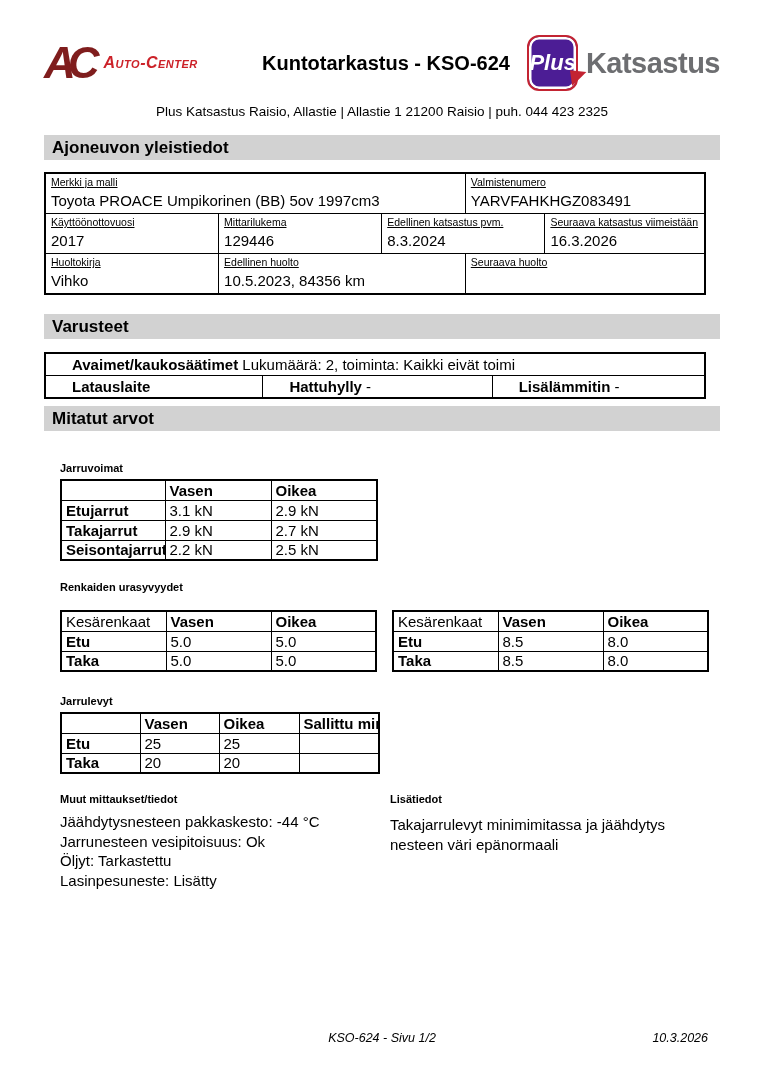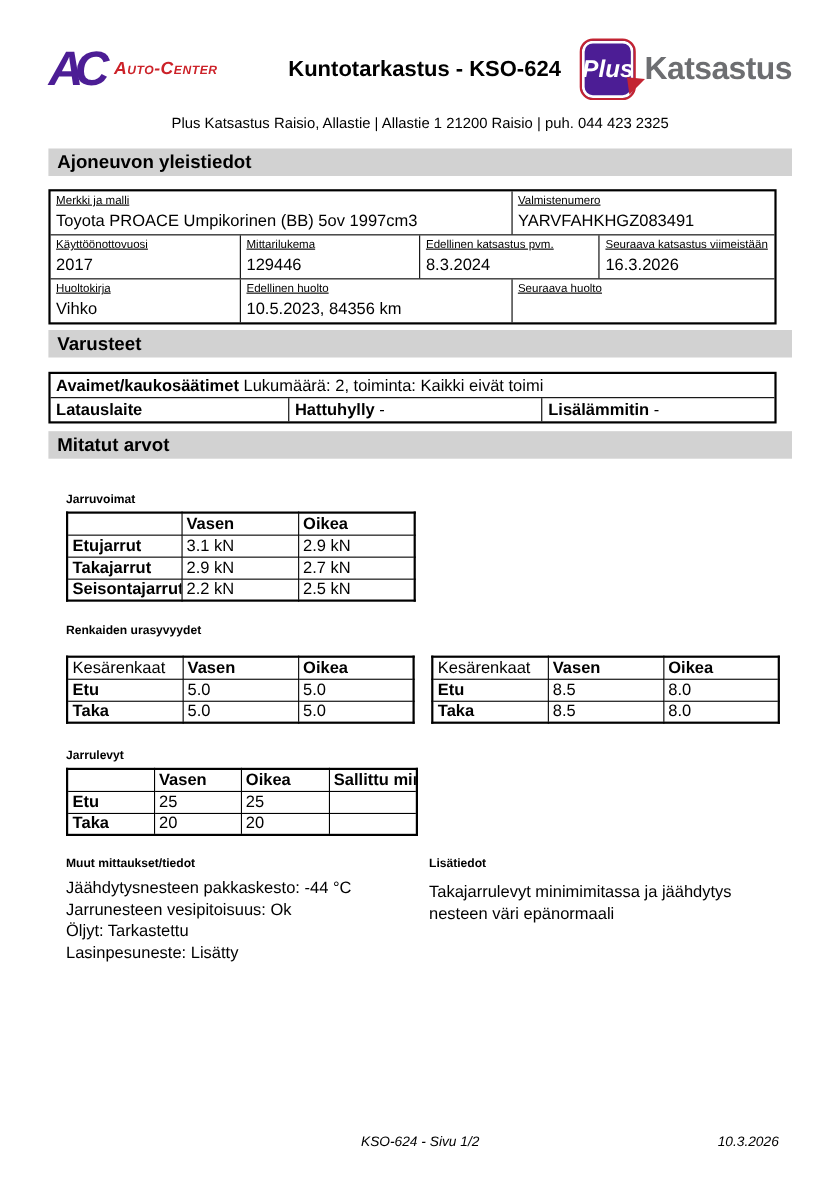--- a/index.html
+++ b/index.html
@@ -11,21 +11,21 @@
     background: #fff;
     overflow: hidden;
   }
   .content { margin: 0 44px; width: 676px; }
 
   
   .header { display: flex; align-items: center; margin-top: 30px; height: 66px; }
   .ac-logo { width: 196px; display: flex; align-items: center; }
   .ac-mono {
     font-size: 44px; font-weight: bold; font-style: italic;
-    color: #4c1d95; letter-spacing: -8px; line-height: 1; padding-right: 12px;
+    color: #7f1d1d; letter-spacing: -8px; line-height: 1; padding-right: 12px;
   }
   .ac-text {
     font-size: 16px; font-weight: bold; font-style: italic;
     font-variant: small-caps; color: #cc2229; letter-spacing: 0.5px;
   }
   .doc-title { flex: 1; text-align: center; font-size: 20px; font-weight: bold; }
   .plus-logo { width: 188px; display: flex; align-items: center; justify-content: flex-end; }
   .plus-box {
     position: relative; display: inline-block;
     width: 58px; height: 56px; background: #4c1d95;
@@ -47,39 +47,39 @@
     margin-left: 8px; letter-spacing: -0.5px;
   }
   .address { text-align: center; font-size: 13.5px; margin-top: 8px; }
 
   
   .section-bar {
     background: #d2d2d2; height: 25px; line-height: 25px;
     font-size: 17px; font-weight: bold; padding-left: 8px;
   }
   .bar-vehicle { margin-top: 16px; }
-  .bar-equipment { margin-top: 5px; }
+  .bar-equipment { margin-top: 19px; }
   .bar-measurements { margin-top: 7px; }
 
   
   .info-table { border: 2px solid #000; width: 662px; margin-top: 12px; }
   .info-row { display: flex; border-bottom: 1px solid #000; }
   .info-row:last-child { border-bottom: none; }
   .info-cell { border-right: 1px solid #000; padding: 2px 5px 3px 5px; min-height: 38px; }
   .info-cell:last-child { border-right: none; }
   .cell-label { font-size: 10.5px; line-height: 13px; text-decoration: underline; }
   .cell-value { font-size: 15px; line-height: 19px; margin-top: 2px; white-space: nowrap; }
 
   
   .equip-table { border: 2px solid #000; width: 662px; margin-top: 13px; }
   .equip-row { display: flex; border-bottom: 1px solid #000; }
   .equip-row:last-child { border-bottom: none; }
   .equip-cell {
     border-right: 1px solid #000; padding: 1px 5px; height: 21px;
-    font-size: 15px; line-height: 19px; white-space: nowrap; overflow: hidden;
+    font-size: 15px; line-height: 19px; white-space: nowrap; overflow: hidden; margin-left: 21px;
   }
   .equip-cell:last-child { border-right: none; }
   .equip-cell b { font-weight: bold; }
 
   
   .sub-label { font-size: 11px; font-weight: bold; margin-left: 16px; }
   .lbl-brakeforce { margin-top: 31px; }
   .lbl-treads { margin-top: 20px; }
   .lbl-discs { margin-top: 23px; }
   table.meas { border-collapse: collapse; border: 2px solid #000; margin-left: 16px; margin-top: 5px; table-layout: fixed; }

